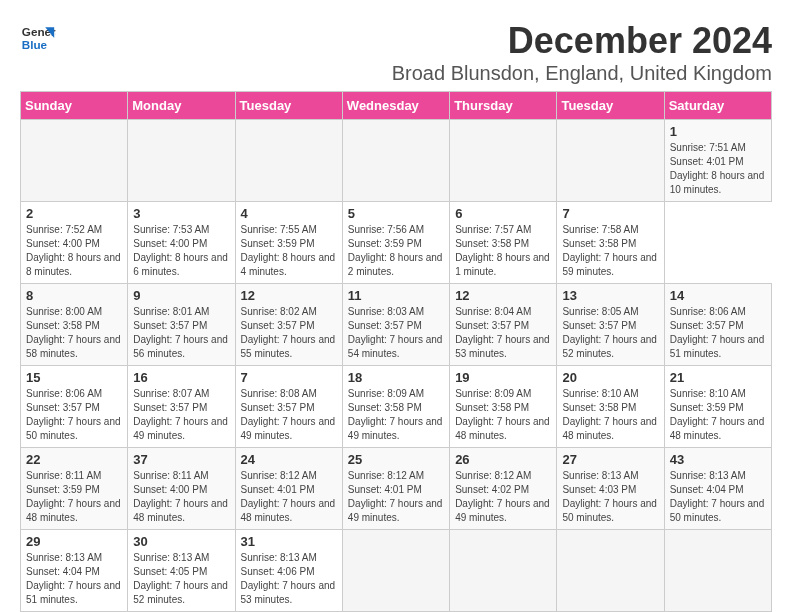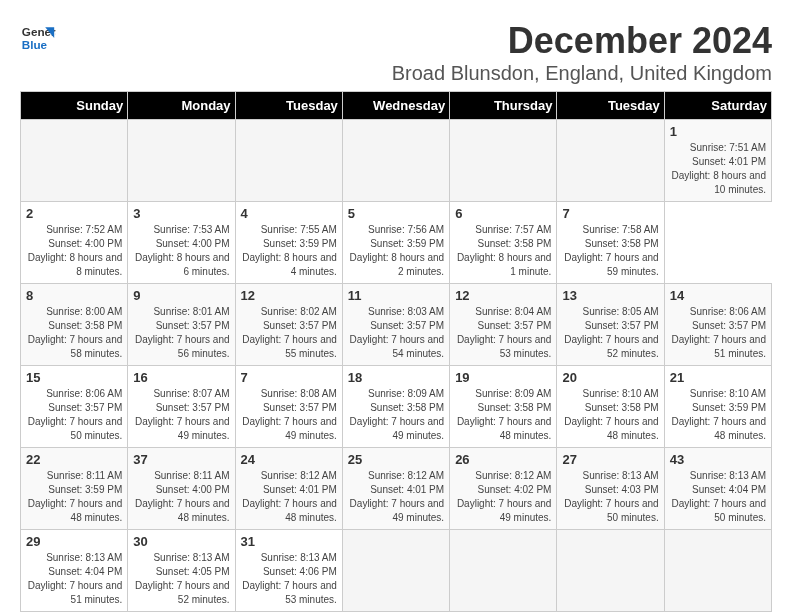--- a/index.html
+++ b/index.html
@@ -36,24 +36,24 @@
     .subtitle {
       font-size: 20px;
       color: #555;
     }
     table {
       width: 100%;
       border-collapse: collapse;
       font-size: 11px;
     }
     thead tr th {
-      background-color: #000000;
+      background-color: #ec4899;
       color: #fff;
       padding: 6px 4px;
-      text-align: right;
+      text-align: left;
       font-size: 13px;
       font-weight: bold;
       border: 1px solid #ccc;
     }
     tbody tr td {
       border: 1px solid #ccc;
       vertical-align: top;
       padding: 4px 5px;
       width: 14.28%;
       min-height: 80px;
@@ -66,21 +66,20 @@
       font-size: 13px;
       font-weight: bold;
       color: #333;
       display: block;
       margin-bottom: 2px;
     }
     .day-detail {
       font-size: 10px;
       color: #444;
       line-height: 1.4;
-      text-align: right;
     }
     .empty-cell {
       background: #f5f5f5 !important;
     }
   </style>
 </head>
 <body>
 
 <div class="header-area">
   <div class="logo">

